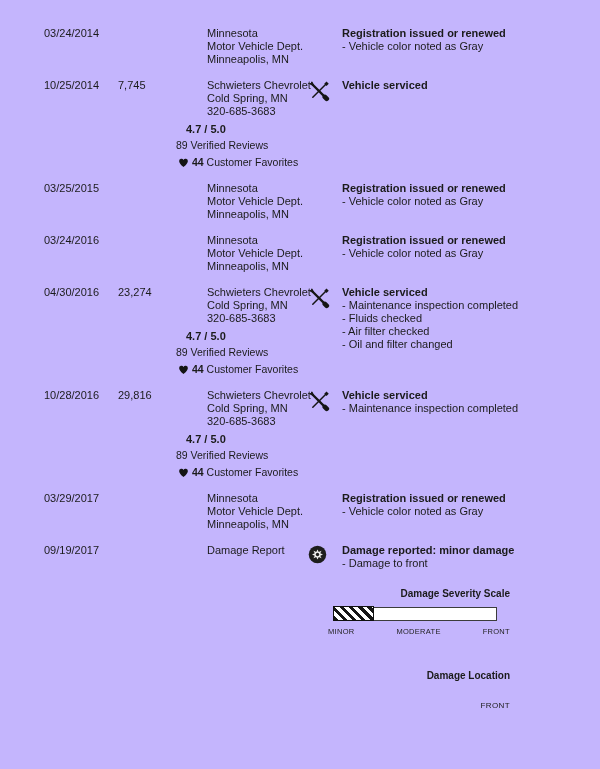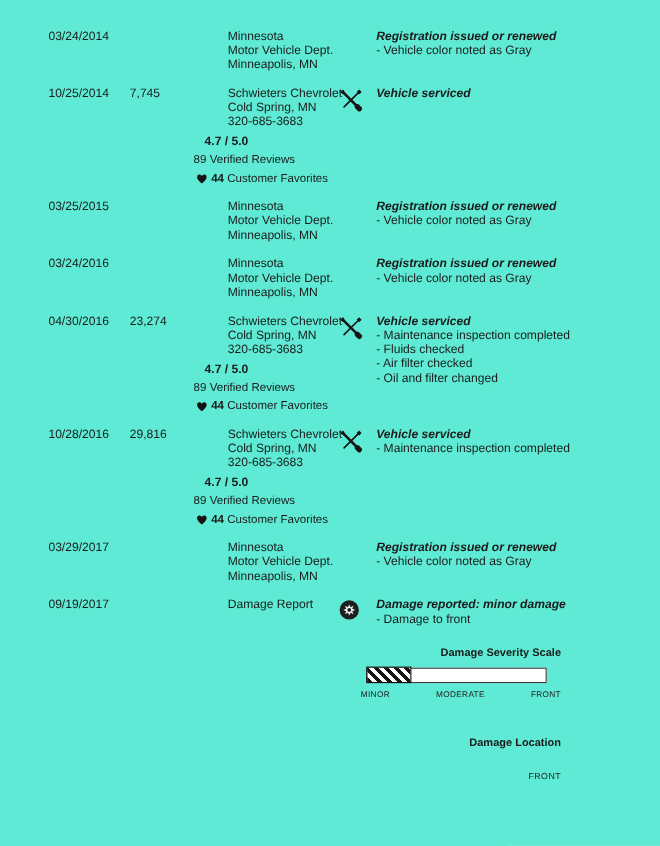--- a/index.html
+++ b/index.html
@@ -1,40 +1,40 @@
 <!DOCTYPE html>
 <html><head>
 <meta charset="utf-8">
 <style>
   html,body{margin:0;padding:0;background:#fff;}
   .page{
     position:relative;
     width:600px;height:769px;
-    background:#5eead4;
+    background:#c4b5fd;
     font-family:"Liberation Sans","DejaVu Sans",sans-serif;
     color:#1b1b1b;
     overflow:hidden;
   }
   .records{padding:27px 18px 0 44px;}
   .record{display:flex;align-items:flex-start;margin-bottom:13px;font-size:11px;line-height:13px;}
   .c{flex:none;}
   .col-date{width:74px;}
   .col-miles{width:52px;}
   .col-source{width:138px;}
   .col-details{flex:1 1 auto;display:flex;align-items:flex-start;}
   .src-line{white-space:nowrap;padding-left:37px;}
   .rating-block{margin-top:5px;}
   .rating-score{font-weight:bold;margin-left:16px;font-size:11px;}
   .rating-reviews{margin:3px 0 0 6px;font-size:10.5px;}
   .rating-favs{margin:4px 0 0 8px;font-size:10.5px;display:flex;align-items:center;}
   .rating-favs svg{margin-right:3px;flex:none;}
   .fav-count{font-weight:bold;}
   .icon-slot{width:34px;flex:none;padding-top:1px;}
   .det-text{flex:1 1 auto;}
-  .det-title{font-weight:bold;white-space:nowrap;font-style:italic;}
+  .det-title{font-weight:bold;white-space:nowrap;}
   .det-line{white-space:nowrap;}
   
   .severity{position:absolute;left:328px;top:588px;width:182px;text-align:right;}
   .sev-title{font-weight:bold;font-size:10px;}
   .sev-bar{position:relative;margin:8px 0 0 5px;width:162px;height:12px;border:1px solid #3c3c3c;background:#fff;}
   .sev-fill{
     position:absolute;left:-1px;top:-2.5px;height:15px;box-sizing:border-box;
     border:1.5px solid #101010;
     background:repeating-linear-gradient(45deg,#161616 0 3px,#ffffff 3px 6.5px);
   }

